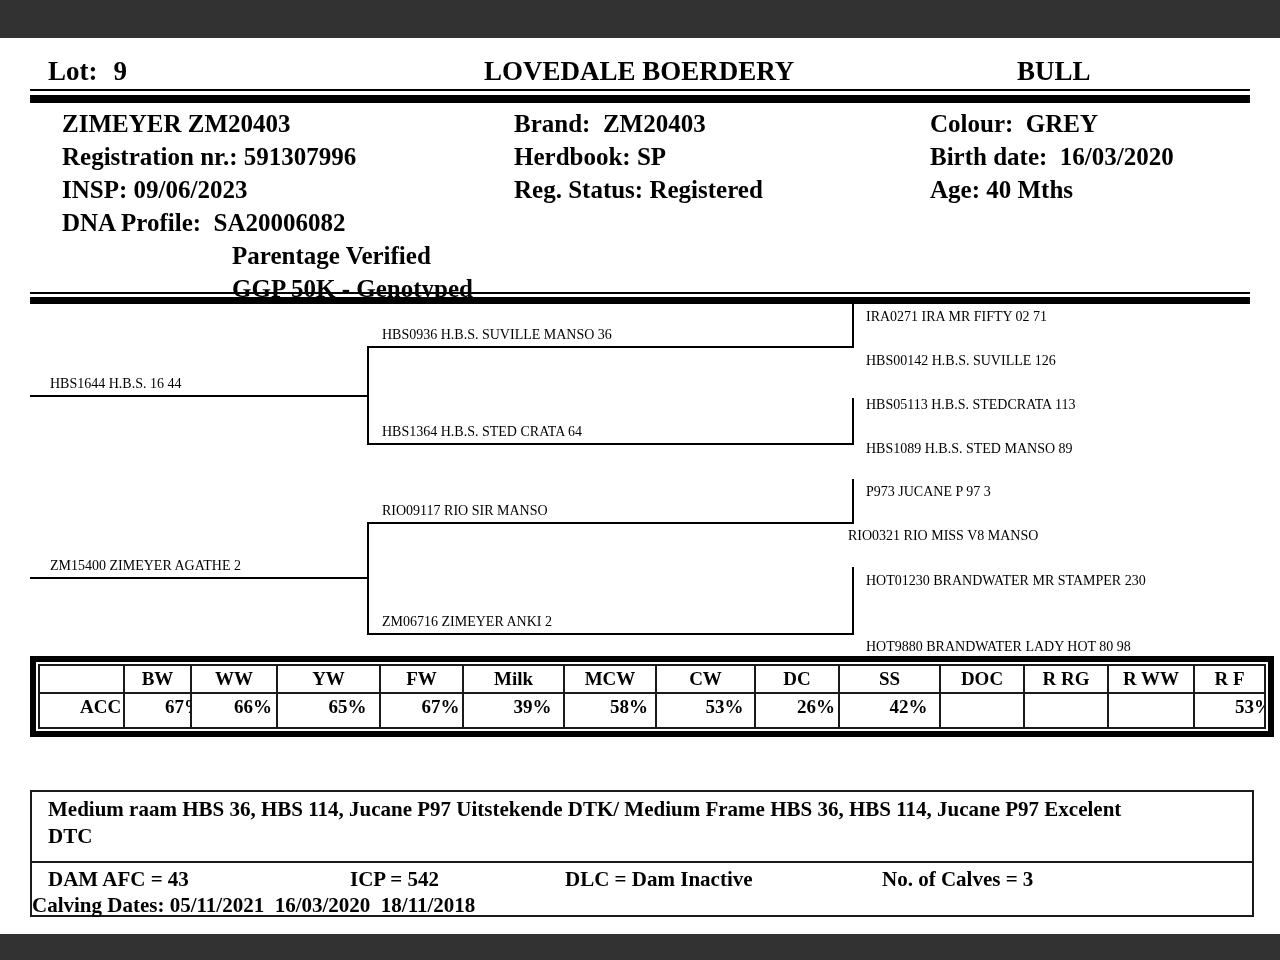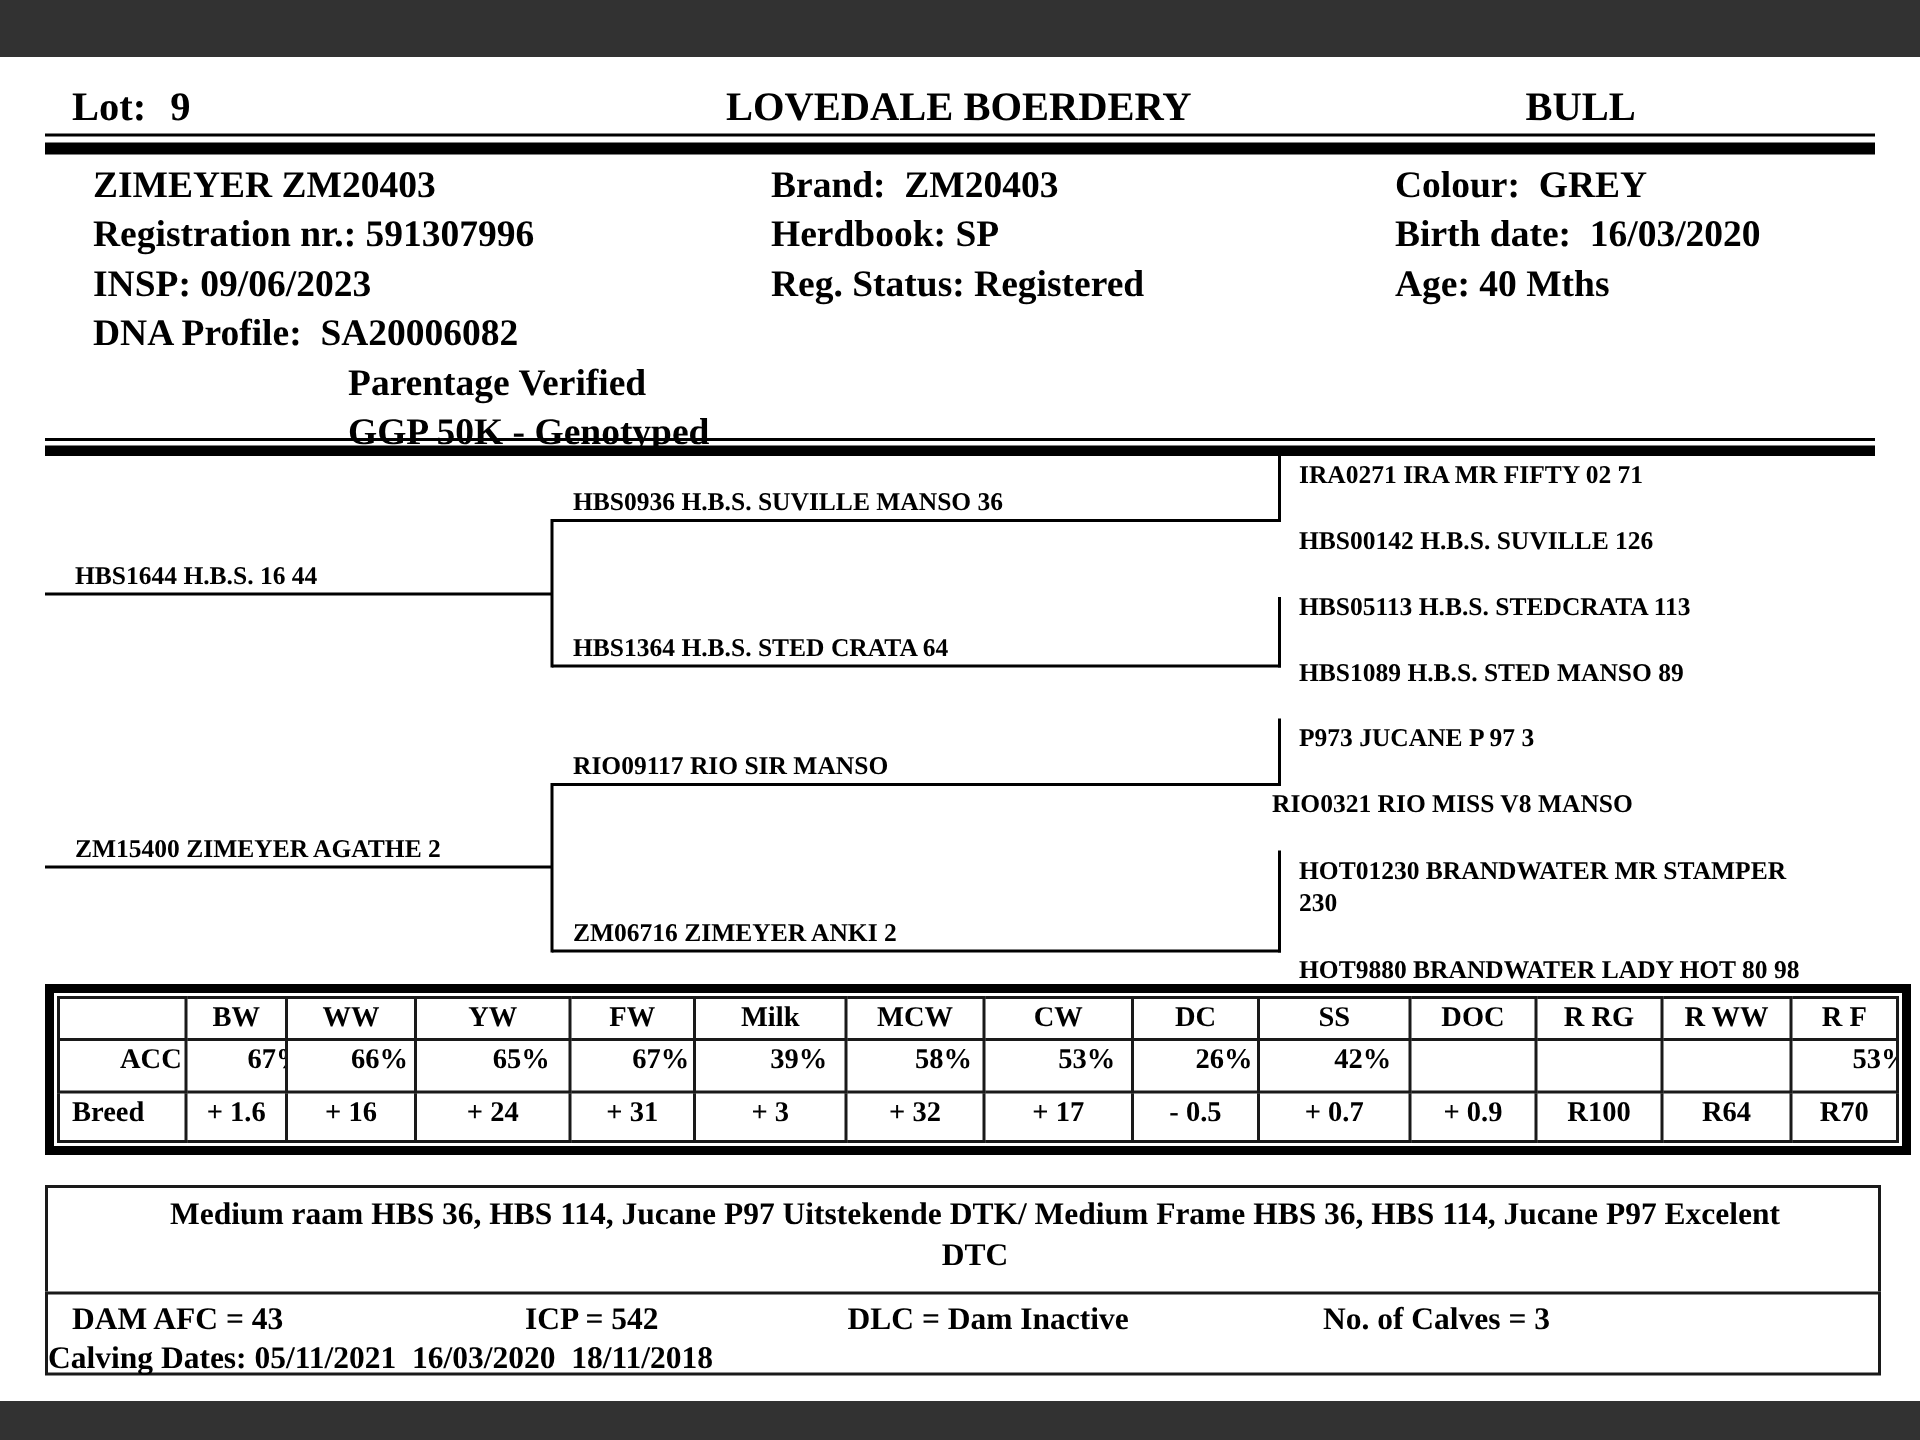--- a/index.html
+++ b/index.html
@@ -10,21 +10,21 @@
     color:#000;
     position:relative;
     overflow:hidden;
   }
   .abs{position:absolute;}
   .bar{left:0;width:1280px;background:#323232;}
   .hline{background:#000;height:2px;}
   .vline{background:#000;width:2px;}
   .title-text{font-weight:bold;font-size:27px;white-space:pre;}
   .info-text{font-weight:bold;font-size:25px;white-space:pre;}
-  .ped-name{font-weight:bold;font-size:17px;white-space:nowrap;line-height:21px;}
+  .ped-name{font-weight:normal;font-size:14px;white-space:nowrap;line-height:21px;}
   .ped-wrap{white-space:normal;max-width:330px;}
   .notes-text{font-weight:bold;font-size:21px;white-space:pre;line-height:27px;}
 
   
   .ebv-frame{
     left:30px;top:656px;width:1228px;
     border:6px solid #000;
     padding:2px;
     background:#fff;
   }
@@ -160,41 +160,25 @@
       <td>39%</td>
       <td>58%</td>
       <td>53%</td>
       <td>26%</td>
       <td>42%</td>
       <td></td>
       <td></td>
       <td></td>
       <td>53%</td>
     </tr>
-    <tr class="r3">
-      <td class="rowlab">Breed</td>
-      <td>+ 1.6</td>
-      <td>+ 16</td>
-      <td>+ 24</td>
-      <td>+ 31</td>
-      <td>+ 3</td>
-      <td>+ 32</td>
-      <td>+ 17</td>
-      <td>- 0.5</td>
-      <td>+ 0.7</td>
-      <td>+ 0.9</td>
-      <td>R100</td>
-      <td>R64</td>
-      <td>R70</td>
-    </tr>
   </tbody>
     </table>
 </div>
 
-<div class="abs note-box" style="top:790px;height:88px;text-align:center;">
+<div class="abs note-box" style="top:790px;height:88px;">
   <div class="notes-text" style="padding:4px 0 0 16px;">Medium raam HBS 36, HBS 114, Jucane P97 Uitstekende DTK/ Medium Frame HBS 36, HBS 114, Jucane P97 Excelent</div>
   <div class="notes-text" style="padding-left:16px;">DTC</div>
 </div>
 
 <div class="abs note-box" style="top:861px;height:56px;">
   <div style="position:relative;height:27px;">
     <span class="abs notes-text" style="left:16px;top:3px;">DAM AFC = 43</span>
     <span class="abs notes-text" style="left:318px;top:3px;">ICP = 542</span>
     <span class="abs notes-text" style="left:533px;top:3px;">DLC = Dam Inactive</span>
     <span class="abs notes-text" style="left:850px;top:3px;">No. of Calves = 3</span>

